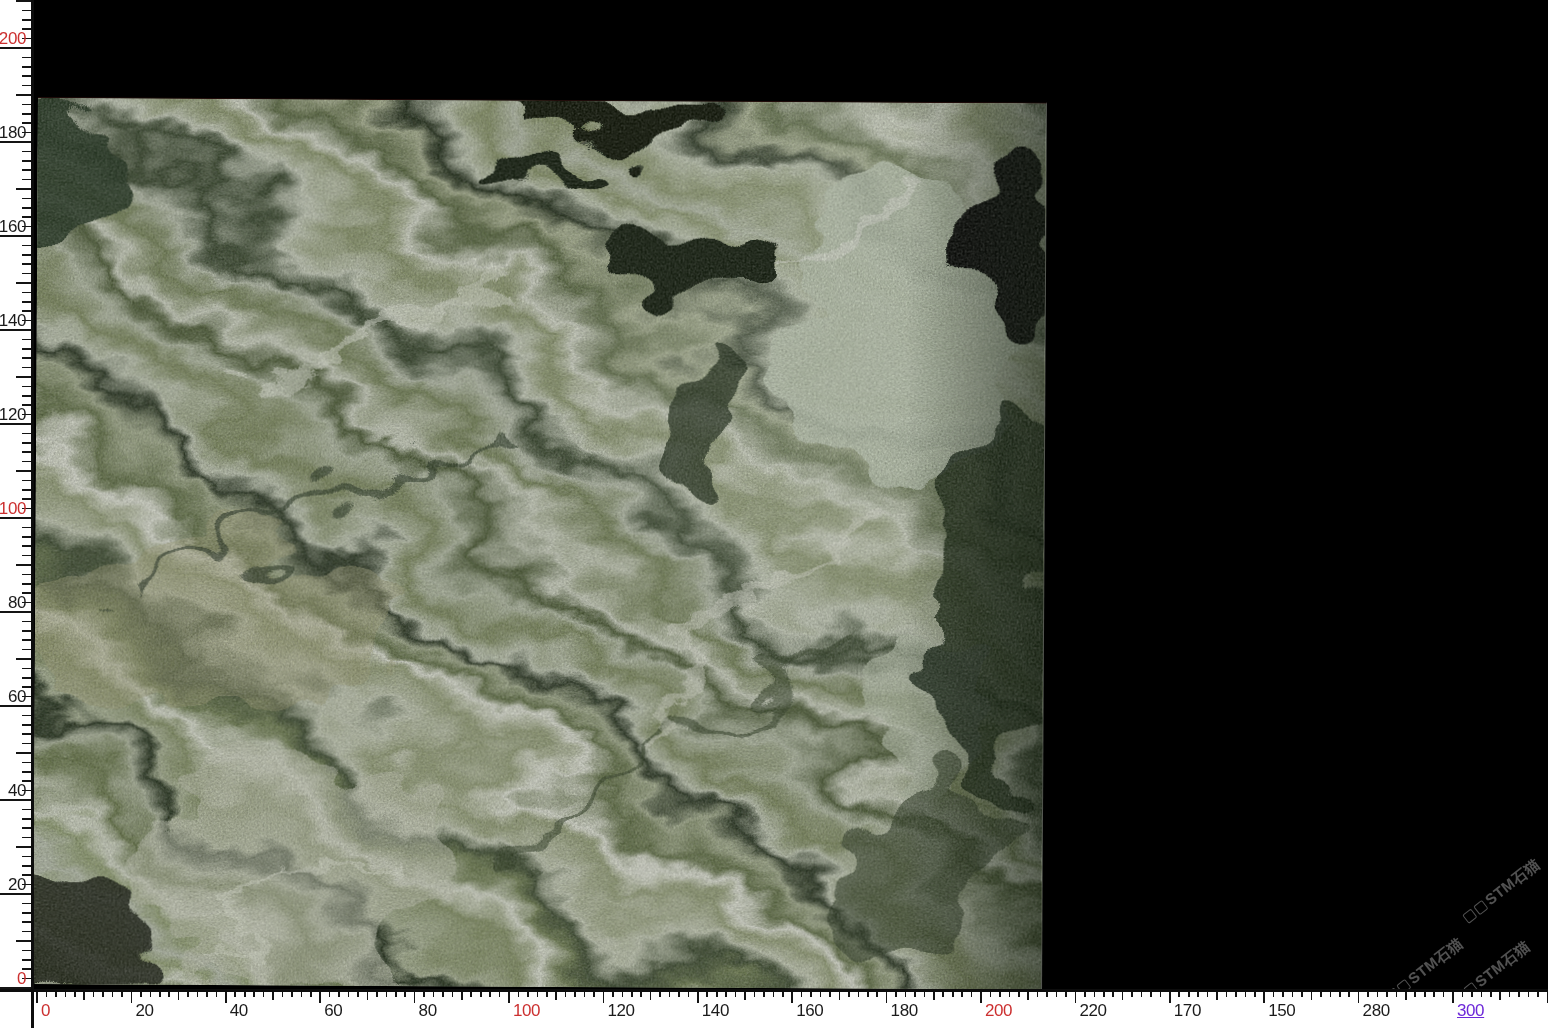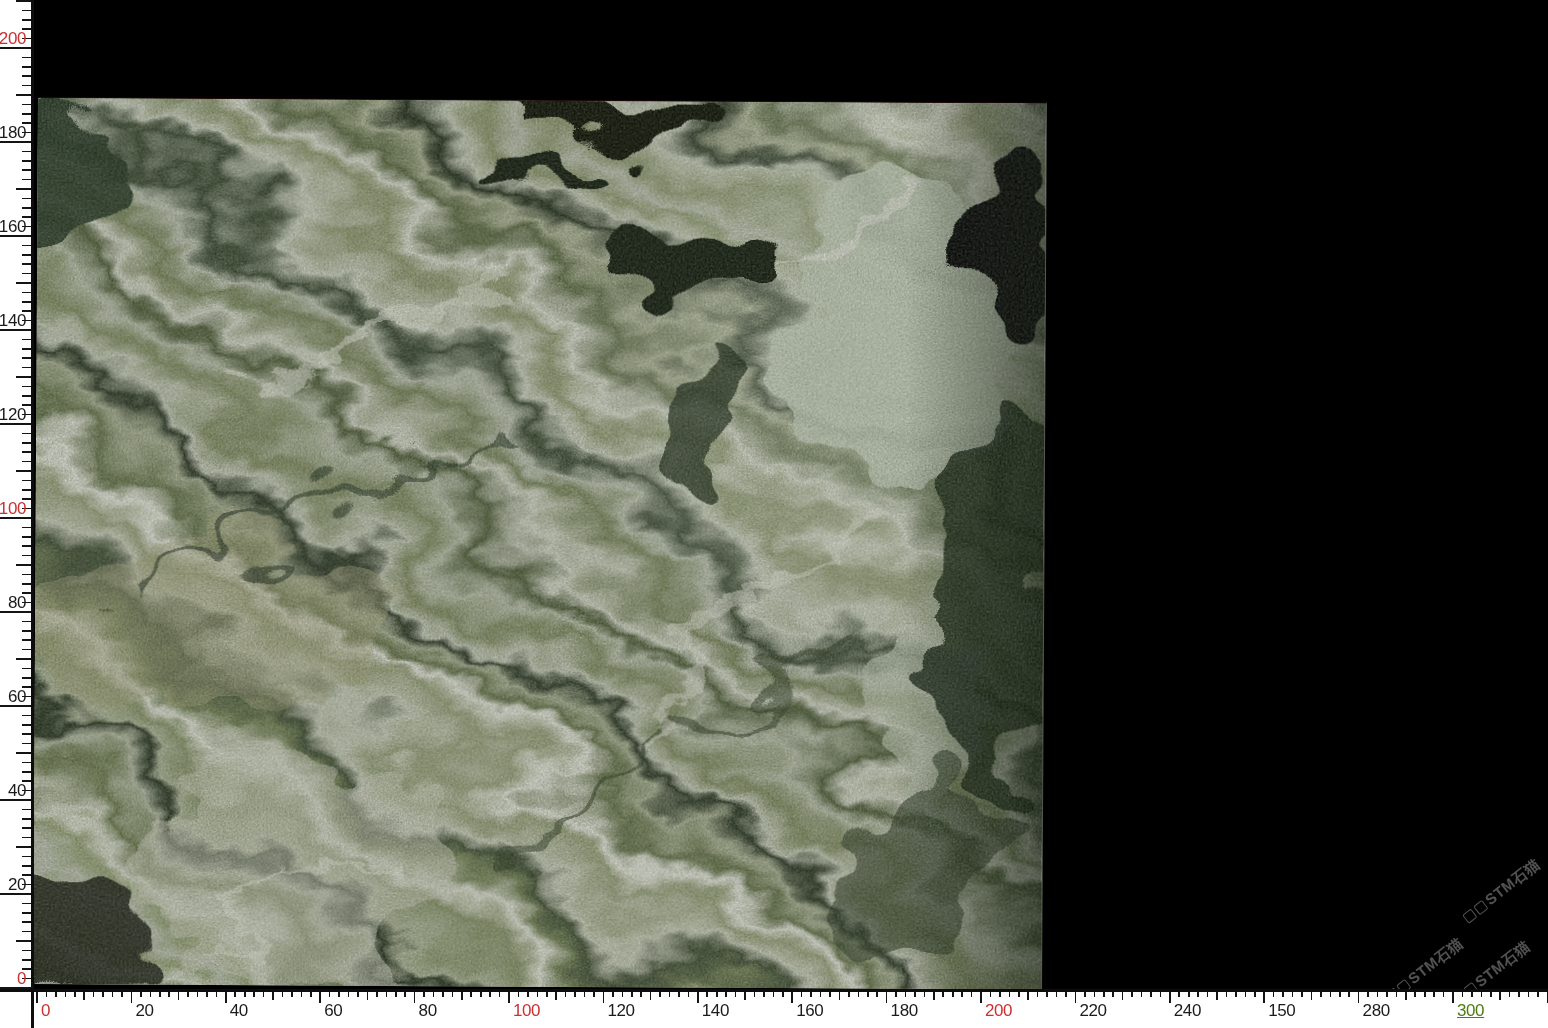--- a/index.html
+++ b/index.html
@@ -456,21 +456,21 @@
       <div class="rlabel" style="left: 229.8px; top: 9px; color: rgb(27, 27, 27);">40</div>
       <div class="rlabel" style="left: 324.2px; top: 9px; color: rgb(27, 27, 27);">60</div>
       <div class="rlabel" style="left: 418.6px; top: 9px; color: rgb(27, 27, 27);">80</div>
       <div class="rlabel" style="left: 513px; top: 9px; color: rgb(204, 48, 48);">100</div>
       <div class="rlabel" style="left: 607.4px; top: 9px; color: rgb(27, 27, 27);">120</div>
       <div class="rlabel" style="left: 701.8px; top: 9px; color: rgb(27, 27, 27);">140</div>
       <div class="rlabel" style="left: 796.2px; top: 9px; color: rgb(27, 27, 27);">160</div>
       <div class="rlabel" style="left: 890.6px; top: 9px; color: rgb(27, 27, 27);">180</div>
       <div class="rlabel" style="left: 985px; top: 9px; color: rgb(204, 48, 48);">200</div>
       <div class="rlabel" style="left: 1079.4px; top: 9px; color: rgb(27, 27, 27);">220</div>
-      <div class="rlabel" style="left: 1173.8px; top: 9px; color: rgb(27, 27, 27);">240</div>
+      <div class="rlabel" style="left: 1173.8px; top: 9px; color: rgb(27, 27, 27);">170</div>
       <div class="rlabel" style="left: 1268.2px; top: 9px; color: rgb(27, 27, 27);">150</div>
       <div class="rlabel" style="left: 1362.6px; top: 9px; color: rgb(27, 27, 27);">280</div>
-      <div class="rlabel" style="left: 1457px; top: 9px; color: #4d7c0f; text-decoration: underline;">300</div>
+      <div class="rlabel" style="left: 1457px; top: 9px; color: #6d28d9; text-decoration: underline;">300</div>
     </div>
   <div class="vline" style="background: rgb(13, 13, 13);"></div>
   <div class="hline" style="background: rgb(13, 13, 13);"></div>
 
 </div>
 
 </body></html>

